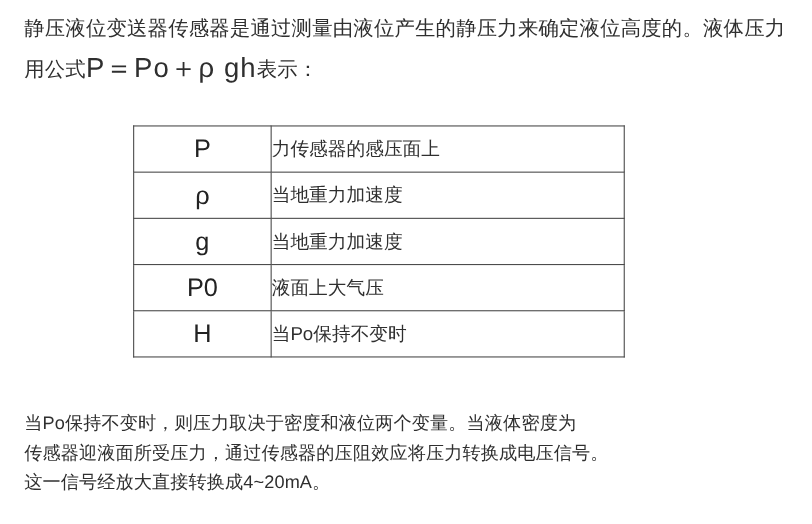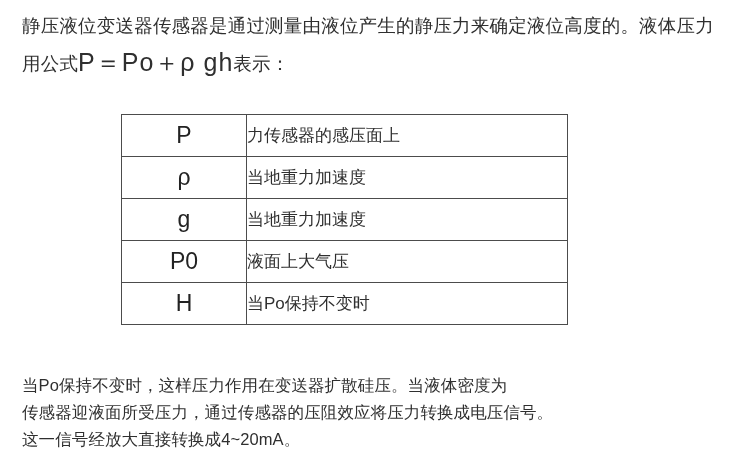--- a/index.html
+++ b/index.html
@@ -114,18 +114,18 @@
         </tr>
         <tr>
           <td class="sym">H</td>
           <td class="desc">当Po保持不变时</td>
         </tr>
       </tbody>
     </table>
   </div>
 
   <div class="outro">
-    <p>当Po保持不变时，这样压力作用在变送器扩散硅压。当液体密度为</p>
+    <p>当Po保持不变时，则压力取决于密度和液位两个变量。当液体密度为</p>
     <p>传感器迎液面所受压力，通过传感器的压阻效应将压力转换成电压信号。</p>
     <p>这一信号经放大直接转换成4~20mA。</p>
   </div>
 
 </div>
 
 </body></html>

